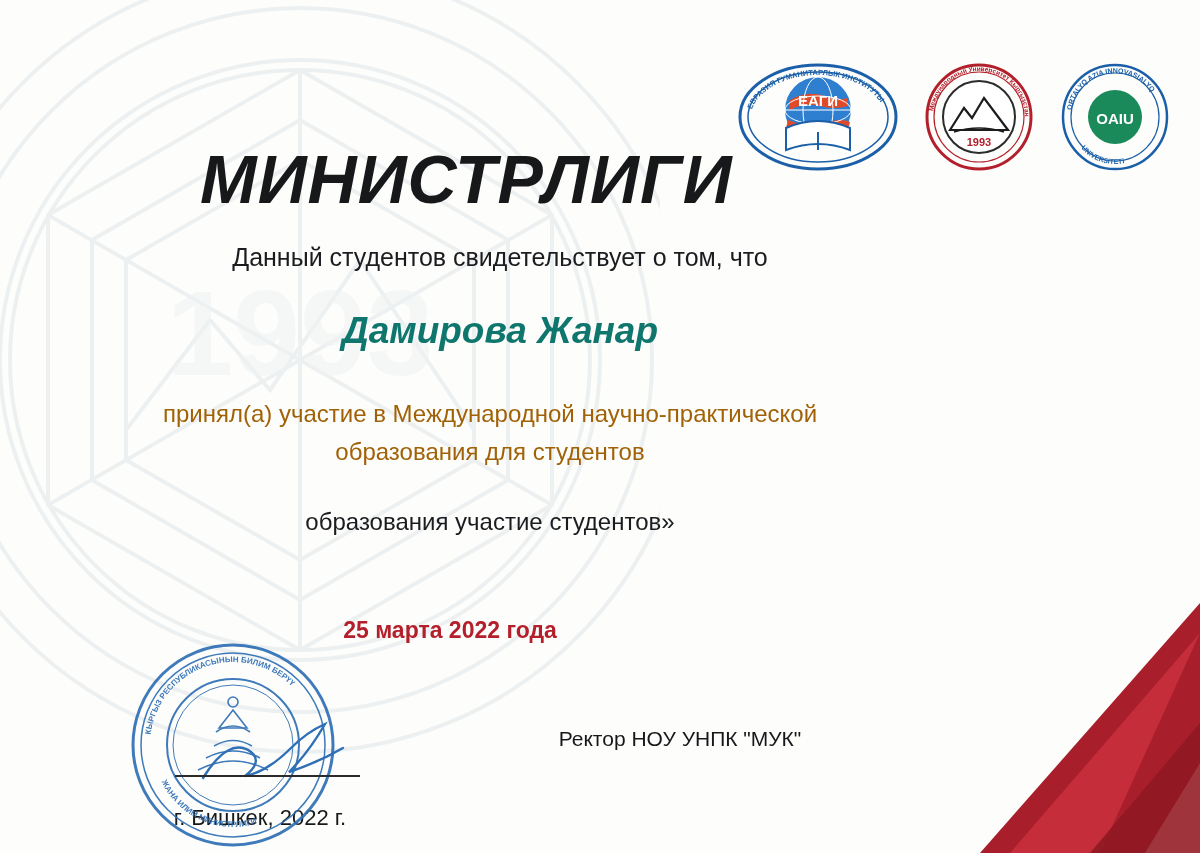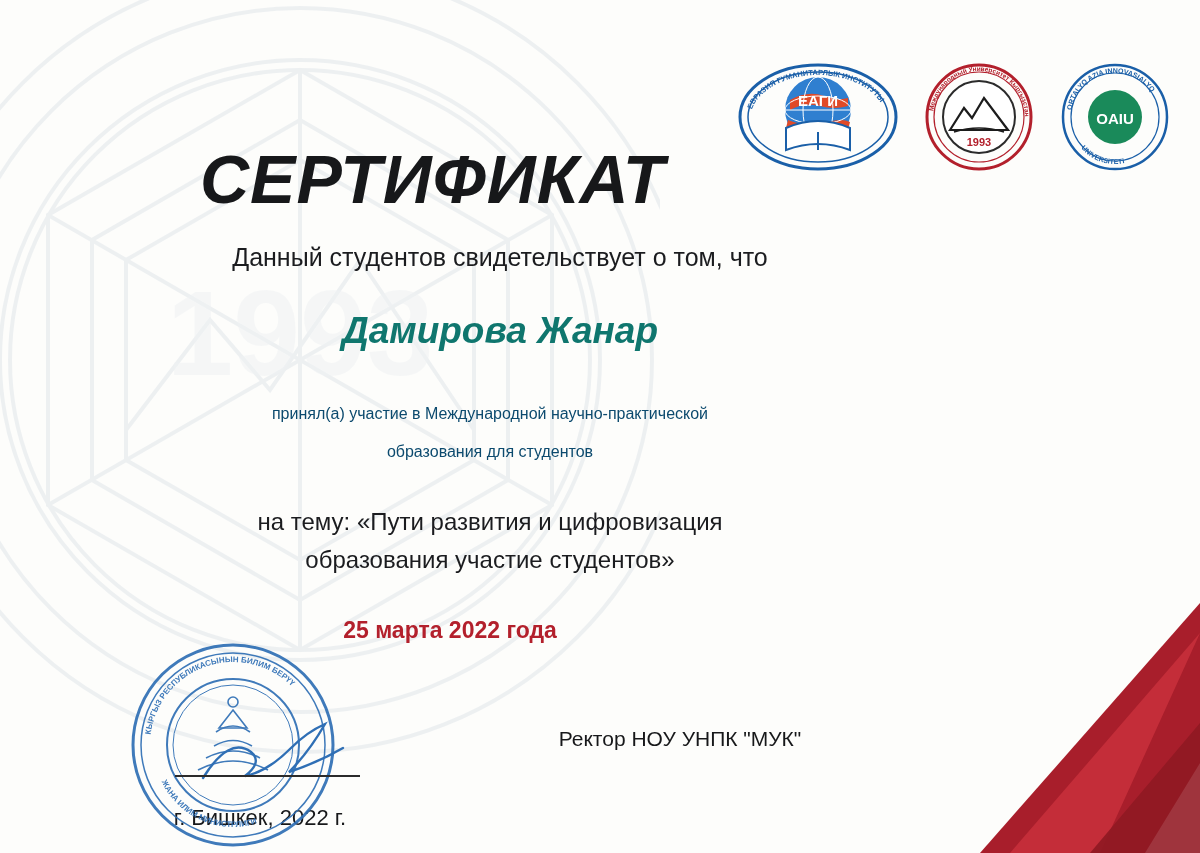--- a/index.html
+++ b/index.html
@@ -98,23 +98,23 @@
     font-weight: bold;
     font-style: italic;
     color: #0f766e;
   }
   .participation {
     position: absolute;
     left: 80px;
     top: 395px;
     width: 820px;
     text-align: center;
-    font-size: 16px;
+    font-size: 24px;
     line-height: 38px;
-    color: #0c4a6e;
+    color: #a16207;
   }
   .topic {
     position: absolute;
     left: 110px;
     top: 503px;
     width: 760px;
     text-align: center;
     font-size: 24px;
     line-height: 38px;
     color: #1b1c1f;
@@ -260,31 +260,30 @@
         </text>
         <path id="oaiuBot" d="M11 58 a44 44 0 0 0 88 0" fill="none"></path>
         <text font-family="Liberation Sans, sans-serif" font-size="7" fill="#1a5fa8" font-weight="bold">
           <textPath href="#oaiuBot" startOffset="22%">UNIVERSITETI</textPath>
         </text>
       </svg>
     </div>
   </div>
 
   <div class="content">
-    <div class="title">СЕРТИФИКАТ</div>
+    <div class="title">МИНИСТРЛИГИ</div>
     <div class="subtitle">Данный студентов свидетельствует о том, что</div>
     <div class="recipient">Дамирова Жанар</div>
 
     <div class="participation">
       <div>принял(а) участие в Международной научно-практической</div>
       <div>образования для студентов</div>
     </div>
 
     <div class="topic">
-      <div>на тему: «Пути развития и цифровизация</div>
       <div>образования участие студентов»</div>
     </div>
 
     <div class="date">25 марта 2022 года</div>
 
     <div class="sign-block">
       <div>Ректор НОУ УНПК "МУК"</div>
     </div>
 
     <div class="place">г. Бишкек, 2022 г.</div>

